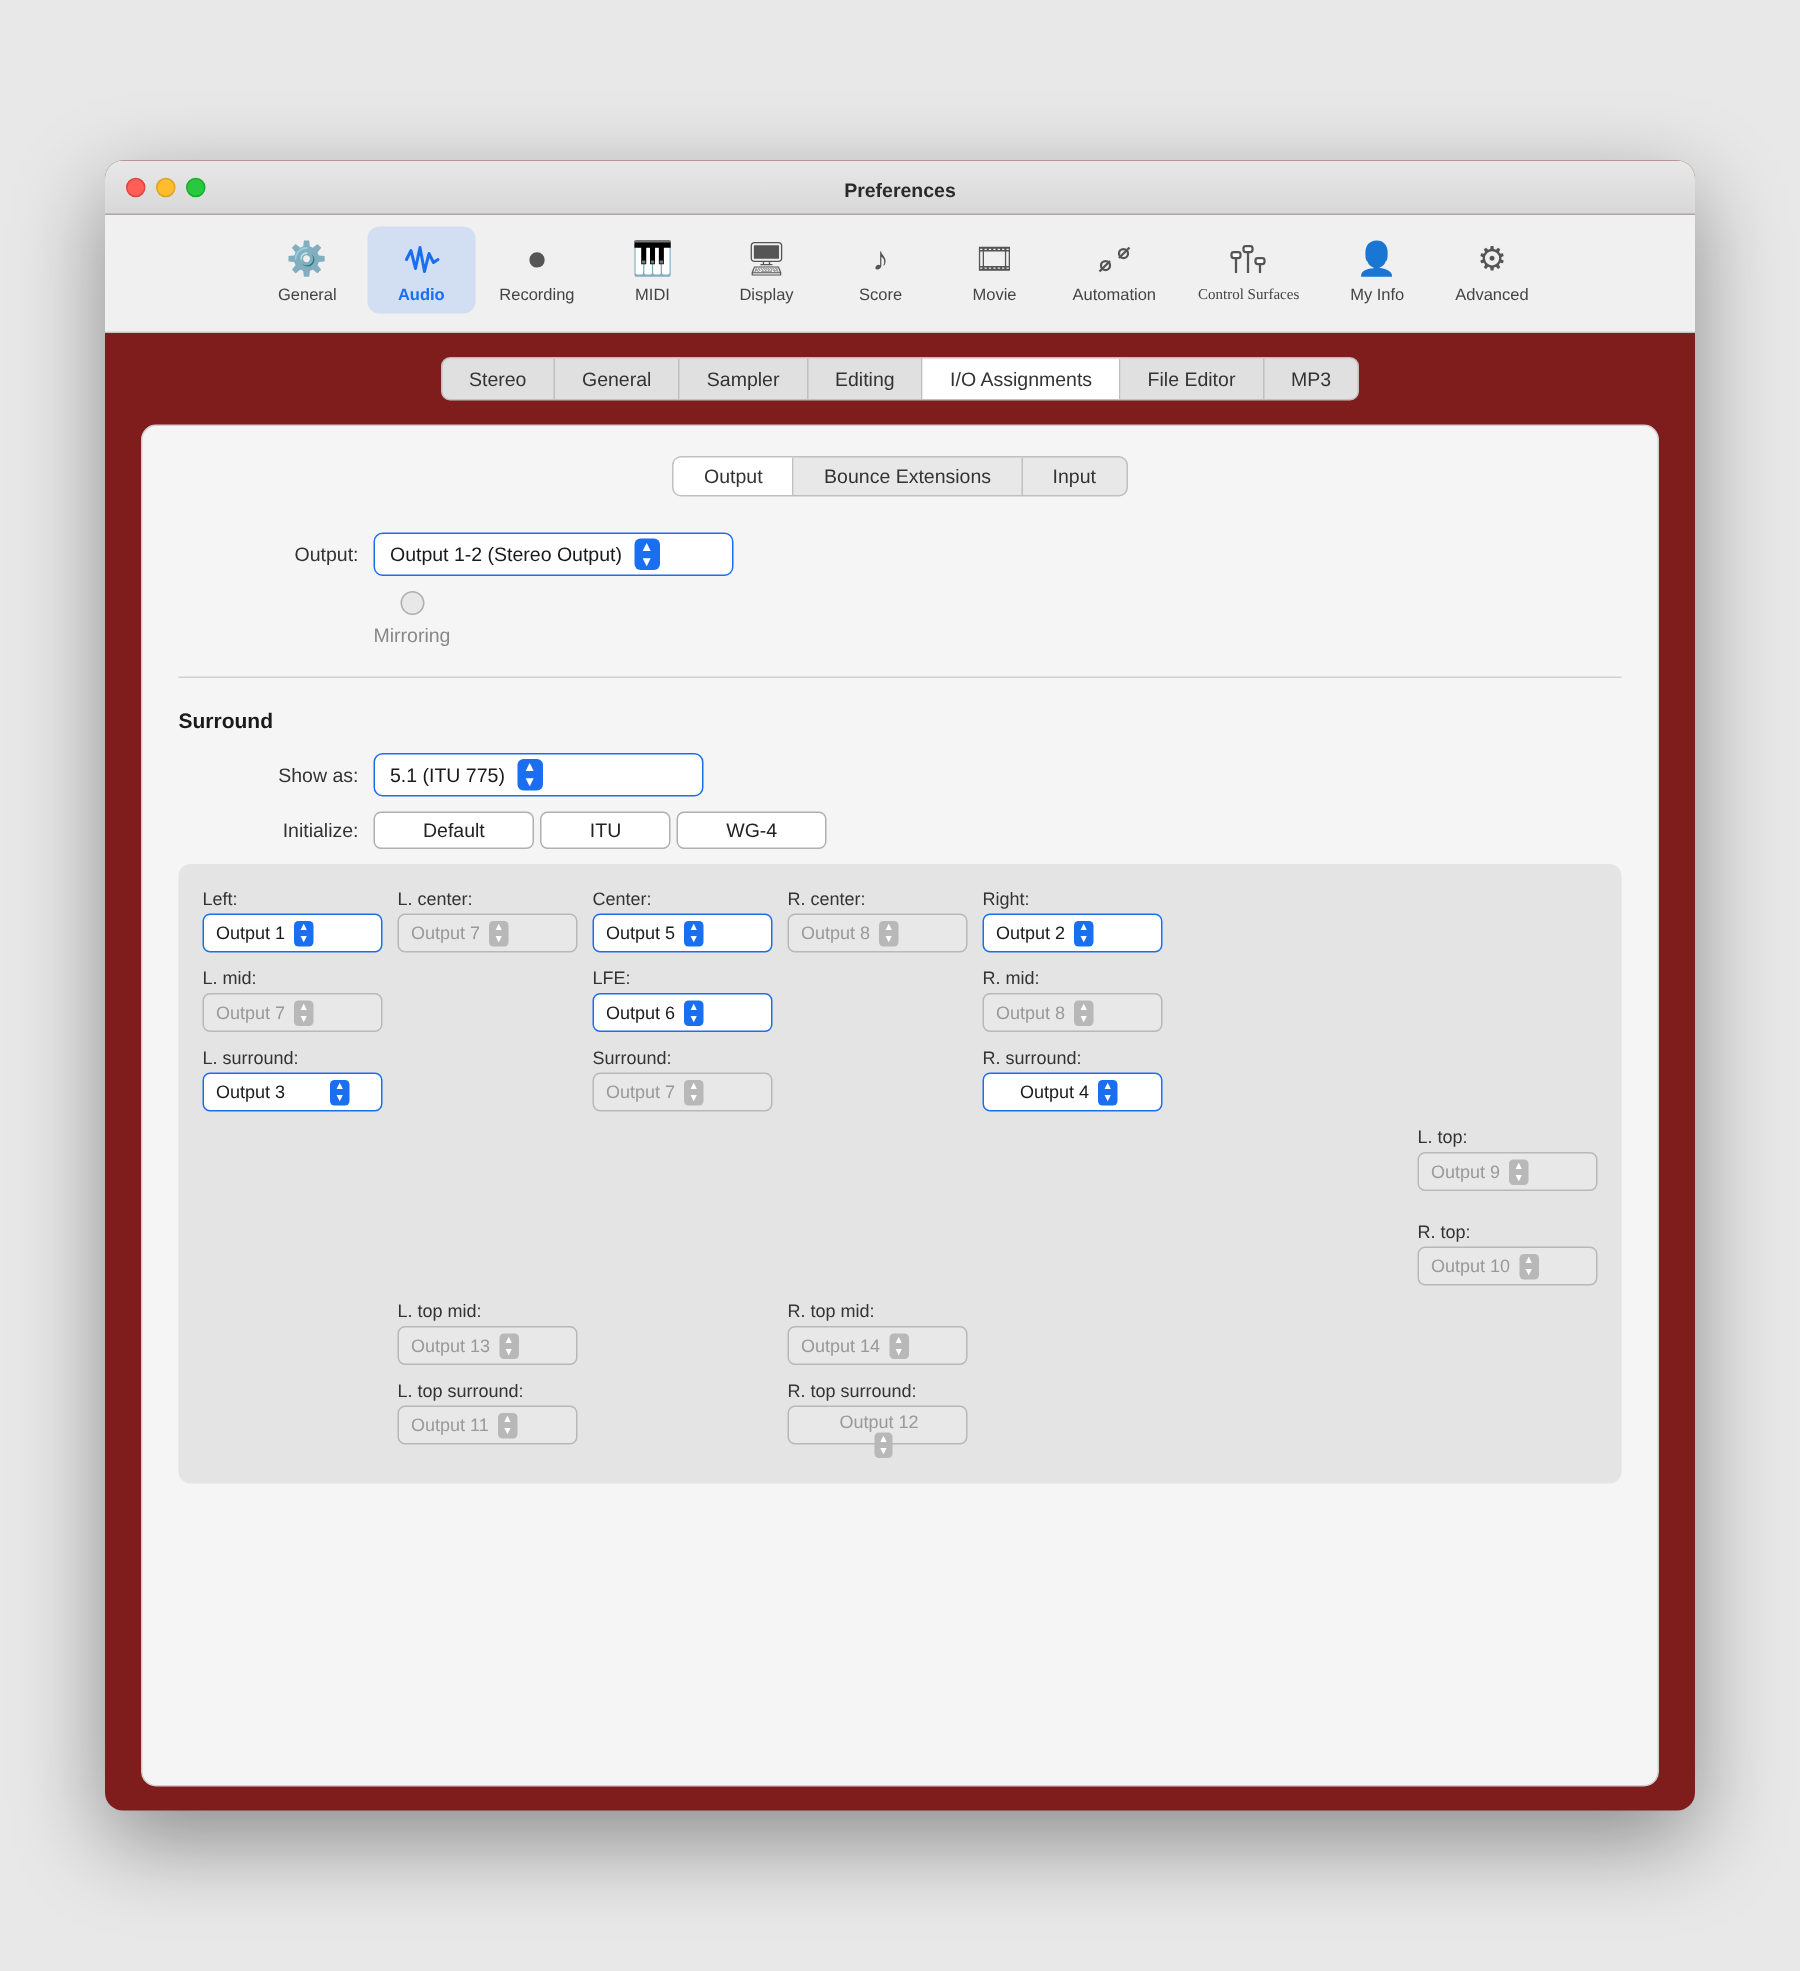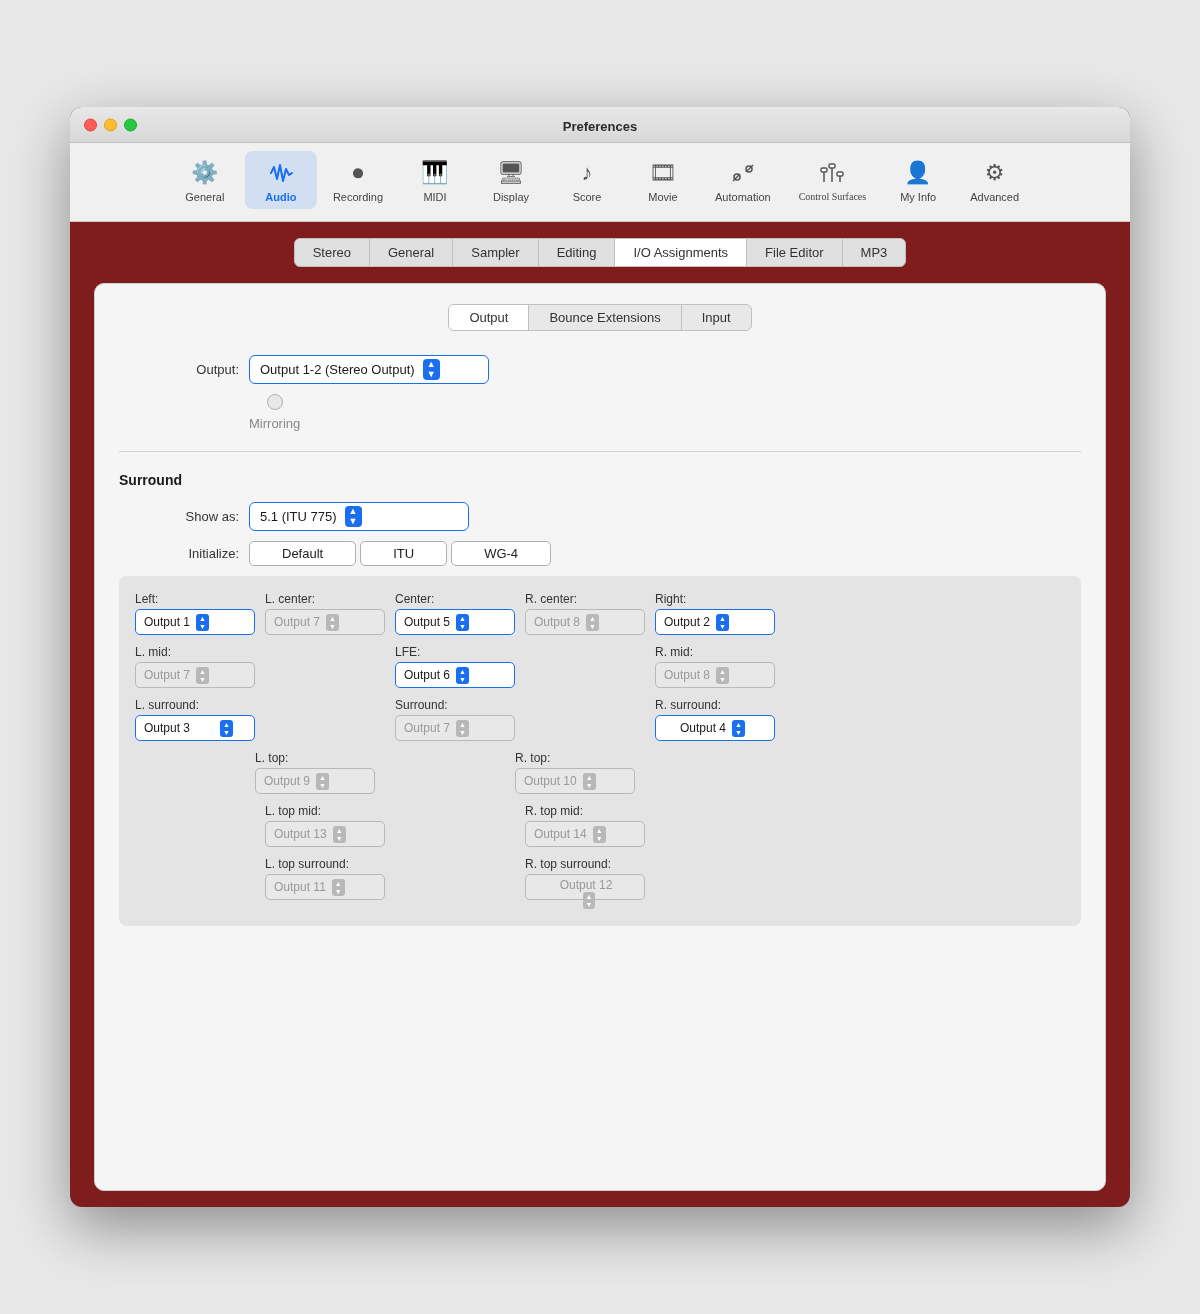--- a/index.html
+++ b/index.html
@@ -562,21 +562,21 @@
             <div class="select-sm active-select" style="min-width:110px;padding-left:24px;">
               <span>Output 4</span>
               <div class="arrows-sm">
                 <span>▲</span>
                 <span>▼</span>
               </div>
             </div>
           </div>
         </div>
 
-        <div class="surround-row" style="margin-left:120px;">
+        <div class="surround-row" style="margin-left:92px;flex-direction:column;">
           <div class="surround-cell">
             <span class="surround-cell-label">L. top:</span>
             <div class="select-sm disabled-select" style="min-width:110px;">
               <span>Output 9</span>
               <div class="arrows-sm arrows-sm-gray">
                 <span>▲</span>
                 <span>▼</span>
               </div>
             </div>
           </div>

